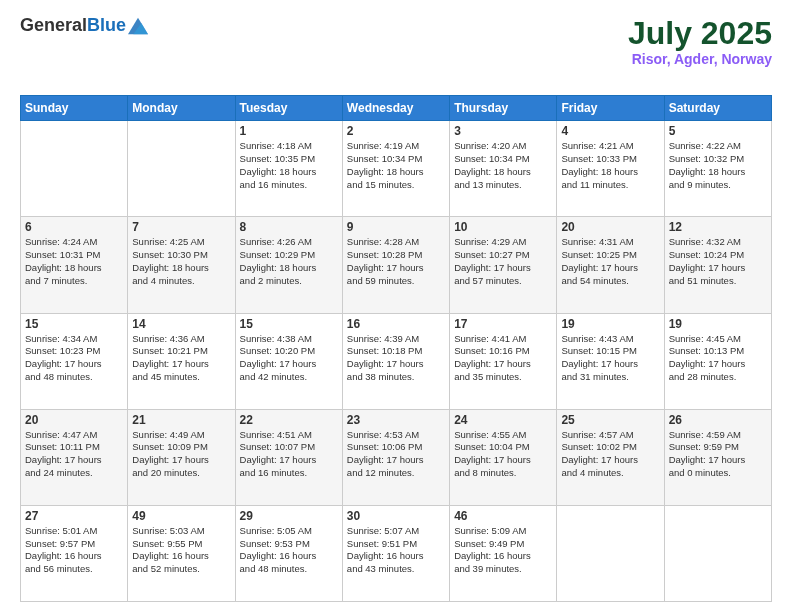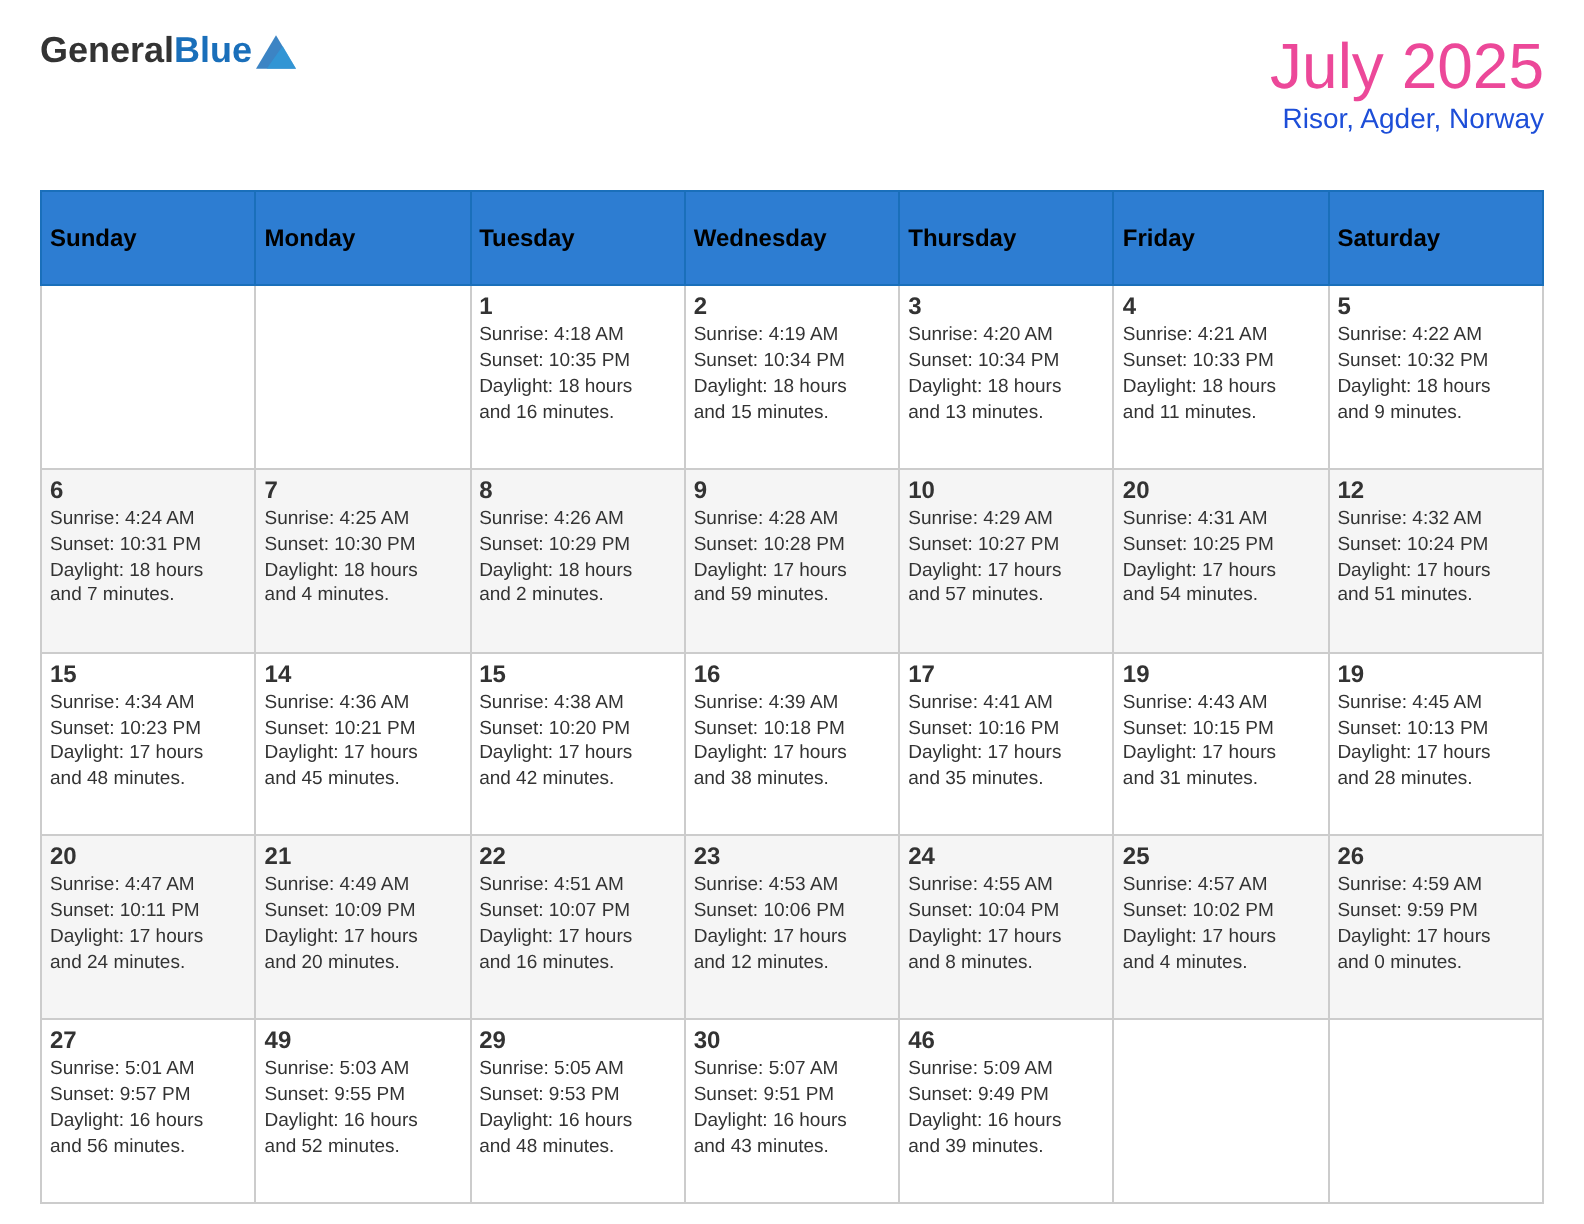--- a/index.html
+++ b/index.html
@@ -43,41 +43,42 @@
     .logo-icon {
       width: 20px;
       height: 20px;
       margin-left: 2px;
     }
     .title-block {
       text-align: right;
     }
     .main-title {
       font-size: 32px;
-      font-weight: normal;
-      color: #ec4899;
+      font-weight: bold;
+      color: #14532d;
       line-height: 1.1;
     }
     .subtitle {
       font-size: 14px;
-      color: #1d4ed8;
+      color: #8b5cf6;
+      font-weight: bold;
     }
     .calendar {
       flex: 1;
       border: 1px solid #ccc;
       border-collapse: collapse;
       width: 100%;
       table-layout: fixed;
     }
     .calendar th {
       background: #2d7dd2;
-      color: #000000;
+      color: #ffffff;
       font-size: 12px;
       font-weight: bold;
-      padding: 16px 4px;
+      padding: 5px 4px;
       border: 1px solid #1a6fba;
       text-align: left;
     }
     .calendar td {
       border: 1px solid #ccc;
       padding: 3px 4px;
       vertical-align: top;
       font-size: 10px;
       color: #333;
       height: 85px;

